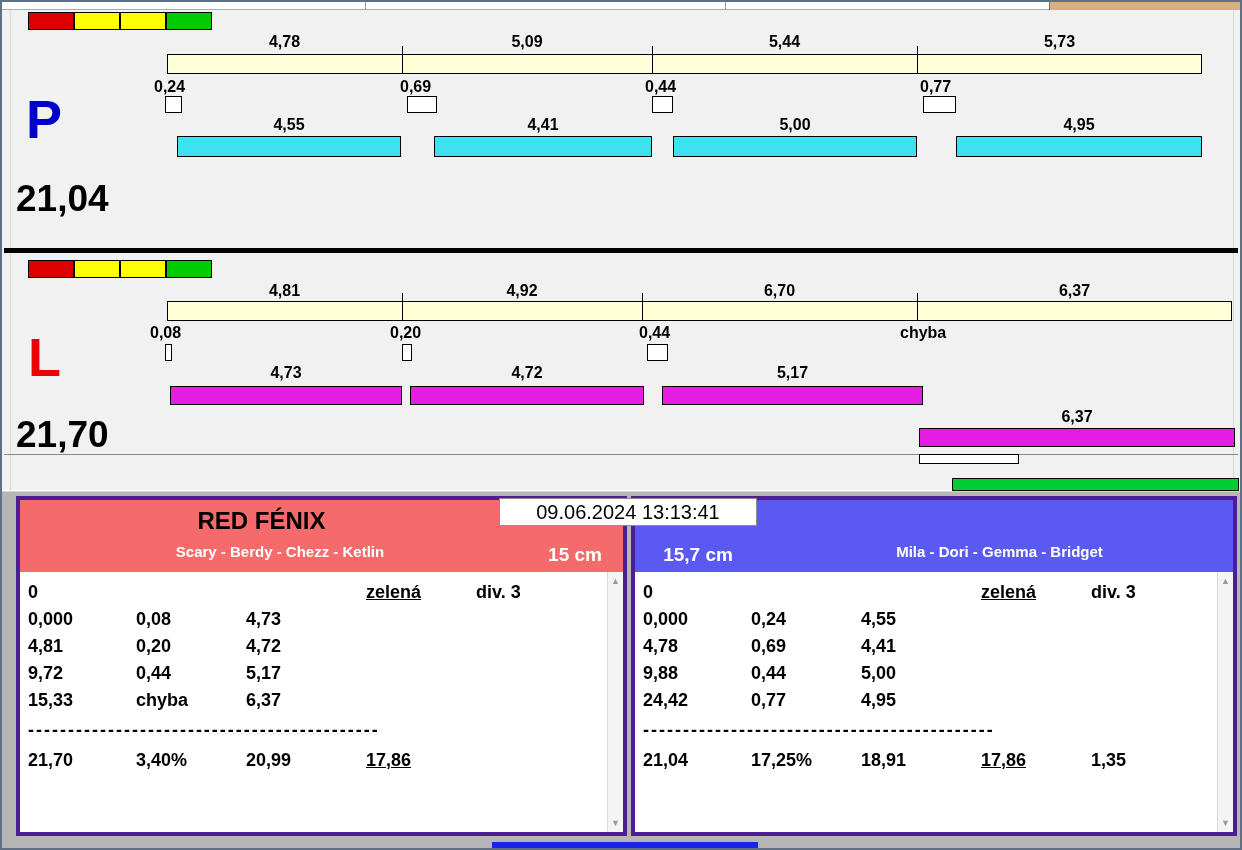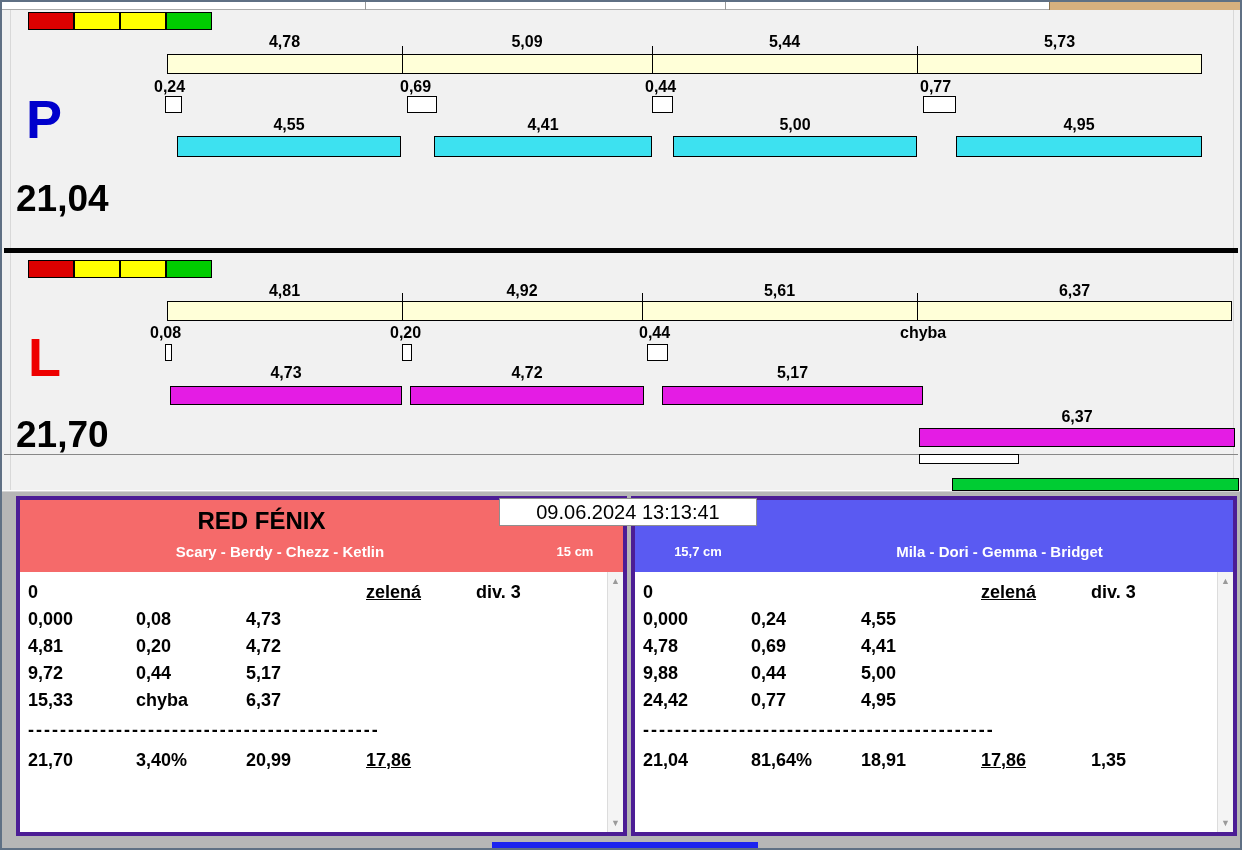--- a/index.html
+++ b/index.html
@@ -19,21 +19,21 @@
   .chrome { background:#fff; border-bottom:1px solid #aaa; }
   .chrome-tick { width:1px; background:#999; }
   .tan { background:#d7b07e; border-left:1px solid #8a7350; border-bottom:1px solid #8a7350; }
   .lanes-bg { background:#f1f1f1; }
   .bottom-bg { background:#b6b6b6; border-top:1px solid #d5d5d5; }
   .separator-bar { background:#000; }
   .team-panel { border:4px solid #4c1d95; background:#fff; }
   .team-header { position:absolute; left:0; top:0; right:0; height:72px; }
   .team-name { position:absolute; top:7px; font-size:24px; font-weight:bold; color:#000; text-align:center; white-space:nowrap; }
   .team-lineup { position:absolute; top:43px; font-size:15px; font-weight:bold; color:#fff; text-align:center; white-space:nowrap; }
-  .jump-height { position:absolute; font-size:13px; font-weight:bold; color:#fff; text-align:center; white-space:nowrap; }
+  .jump-height { position:absolute; font-size:19px; font-weight:bold; color:#fff; text-align:center; white-space:nowrap; }
   .team-body { position:absolute; left:0; top:72px; right:0; bottom:0; background:#fff; padding:7px 24px 0 8px; }
   .rrow { display:flex; height:27px; font-size:18px; font-weight:bold; color:#000; line-height:27px; }
   .c1 { width:108px; } .c2 { width:110px; } .c3 { width:120px; } .c4 { width:110px;text-decoration:underline; } .c5 { flex:1; }
   .dashes { font-size:18px; font-weight:bold; letter-spacing:2px; line-height:27px; margin-top:3px; white-space:nowrap; }
   .total-row { margin-top:3px; }
   .scrollbar { position:absolute; top:0; right:0; bottom:0; width:16px; background:#f4f4f4; border-left:1px solid #dcdcdc; }
   .scroll-btn { position:absolute; left:0; width:15px; height:16px; color:#9a9a9a; font-size:9px; text-align:center; line-height:16px; cursor:default; }
   .timestamp-box { background:#fff; border:1px solid #8f8f8f; font-size:20px; color:#000; text-align:center; line-height:26px; }
   .blue-frag { background:#1b24ef; }
 </style>
@@ -91,21 +91,21 @@
 
   <div class="abs separator-bar" style="left:2px;top:246px;width:1234px;height:5px"></div>
 
   <div class="abs sq" style="left: 26px; top: 258px; width: 46px; height: 18px; background-color: rgb(221, 0, 0);"></div>
   <div class="abs sq" style="left: 72px; top: 258px; width: 46px; height: 18px; background-color: rgb(255, 255, 0);"></div>
   <div class="abs sq" style="left: 118px; top: 258px; width: 46px; height: 18px; background-color: rgb(255, 255, 0);"></div>
   <div class="abs sq" style="left: 164px; top: 258px; width: 46px; height: 18px; background-color: rgb(0, 204, 0);"></div>
 
   <div class="abs lbl" style="left:165px;top:280px;width:235px">4,81</div>
   <div class="abs lbl" style="left:400px;top:280px;width:240px">4,92</div>
-  <div class="abs lbl" style="left:640px;top:280px;width:275px">5,61</div>
+  <div class="abs lbl" style="left:640px;top:280px;width:275px">6,70</div>
   <div class="abs lbl" style="left:915px;top:280px;width:315px">6,37</div>
 
   <div class="abs bar" style="left: 165px; top: 299px; width: 1065px; height: 20px; background-color: rgb(255, 255, 216);"></div>
   <div class="abs tick" style="left:400px;top:291px;height:28px"></div>
   <div class="abs tick" style="left:640px;top:291px;height:28px"></div>
   <div class="abs tick" style="left:915px;top:291px;height:28px"></div>
 
   <div class="abs lbl lbl-left" style="left:148px;top:322px;width:60px">0,08</div>
   <div class="abs lbl lbl-left" style="left:388px;top:322px;width:60px">0,20</div>
   <div class="abs lbl lbl-left" style="left:637px;top:322px;width:60px">0,44</div>
@@ -229,21 +229,21 @@
       <div class="rrow">
         <span class="c1">24,42</span>
           <span class="c2">0,77</span>
           <span class="c3">4,95</span>
           <span class="c4"></span>
           <span class="c5"></span>
       </div>
       <div class="dashes">--------------------------------------------</div>
       <div class="rrow total-row">
         <span class="c1">21,04</span>
-          <span class="c2">81,64%</span>
+          <span class="c2">17,25%</span>
           <span class="c3">18,91</span>
           <span class="c4">17,86</span>
           <span class="c5">1,35</span>
       </div>
       <div class="scrollbar">
         <div class="scroll-btn" style="top:1px">▲</div>
         <div class="scroll-btn" style="bottom:1px">▼</div>
       </div>
     </div>
   </div>

